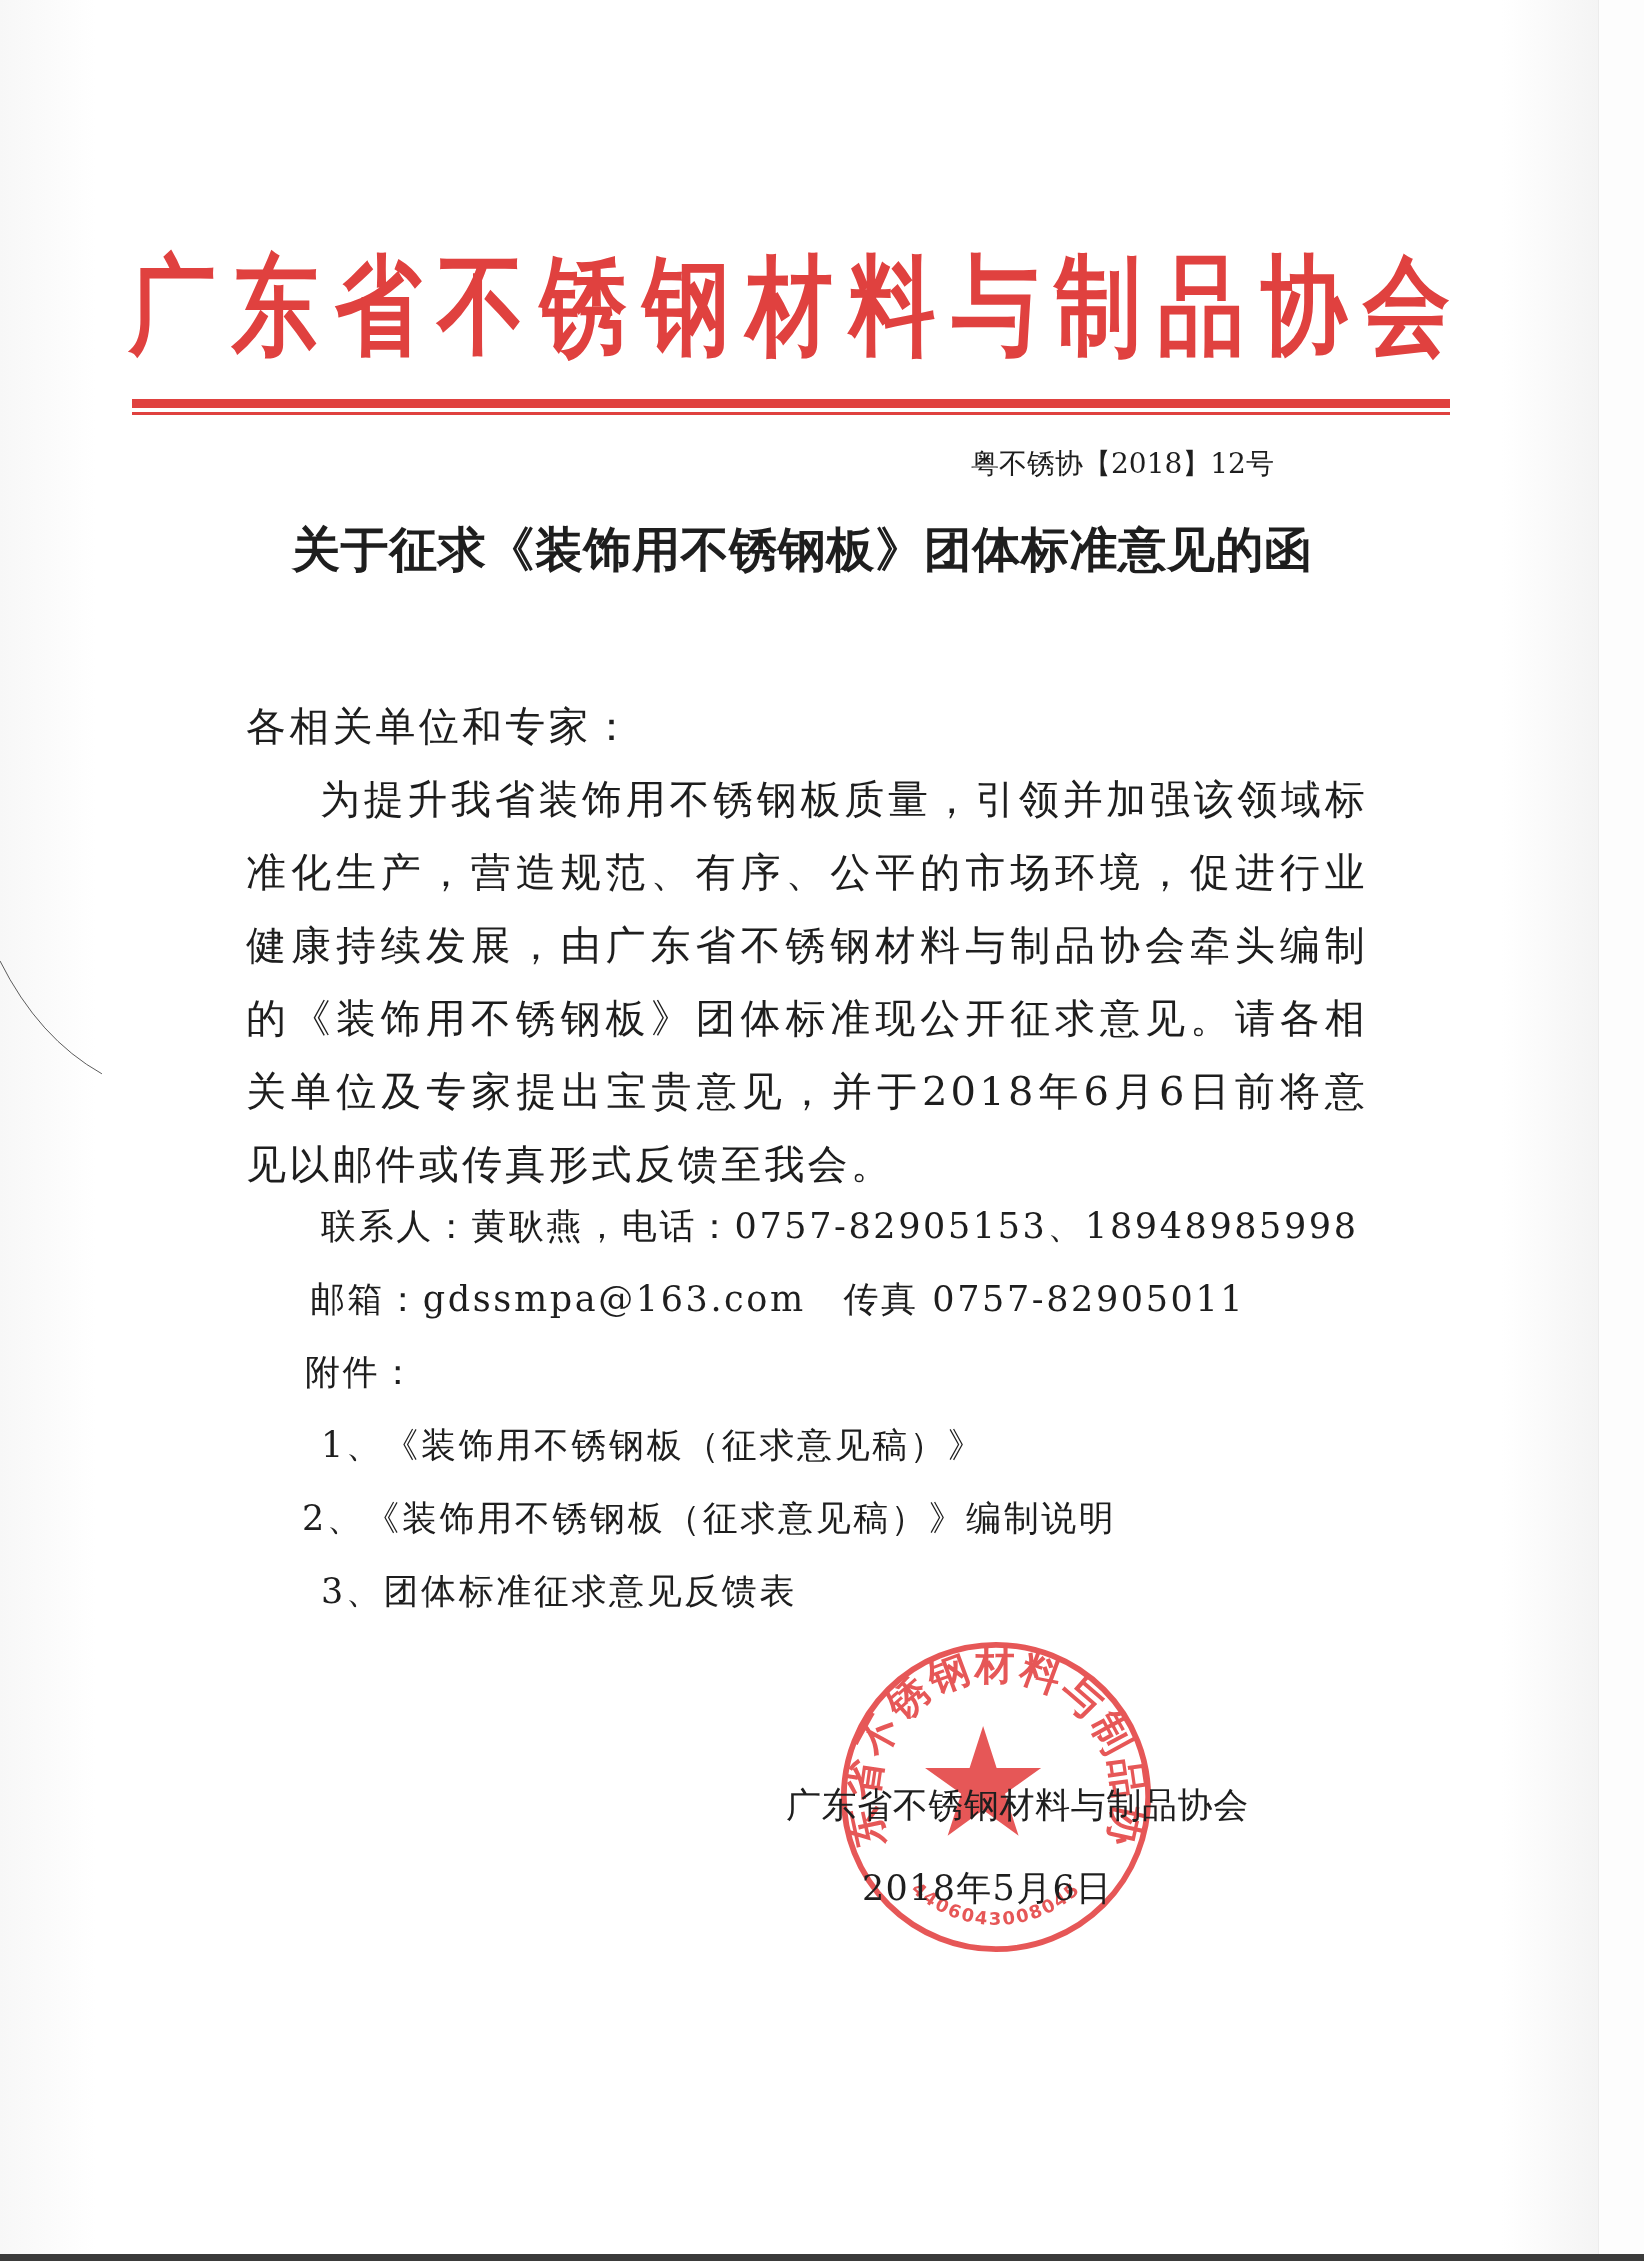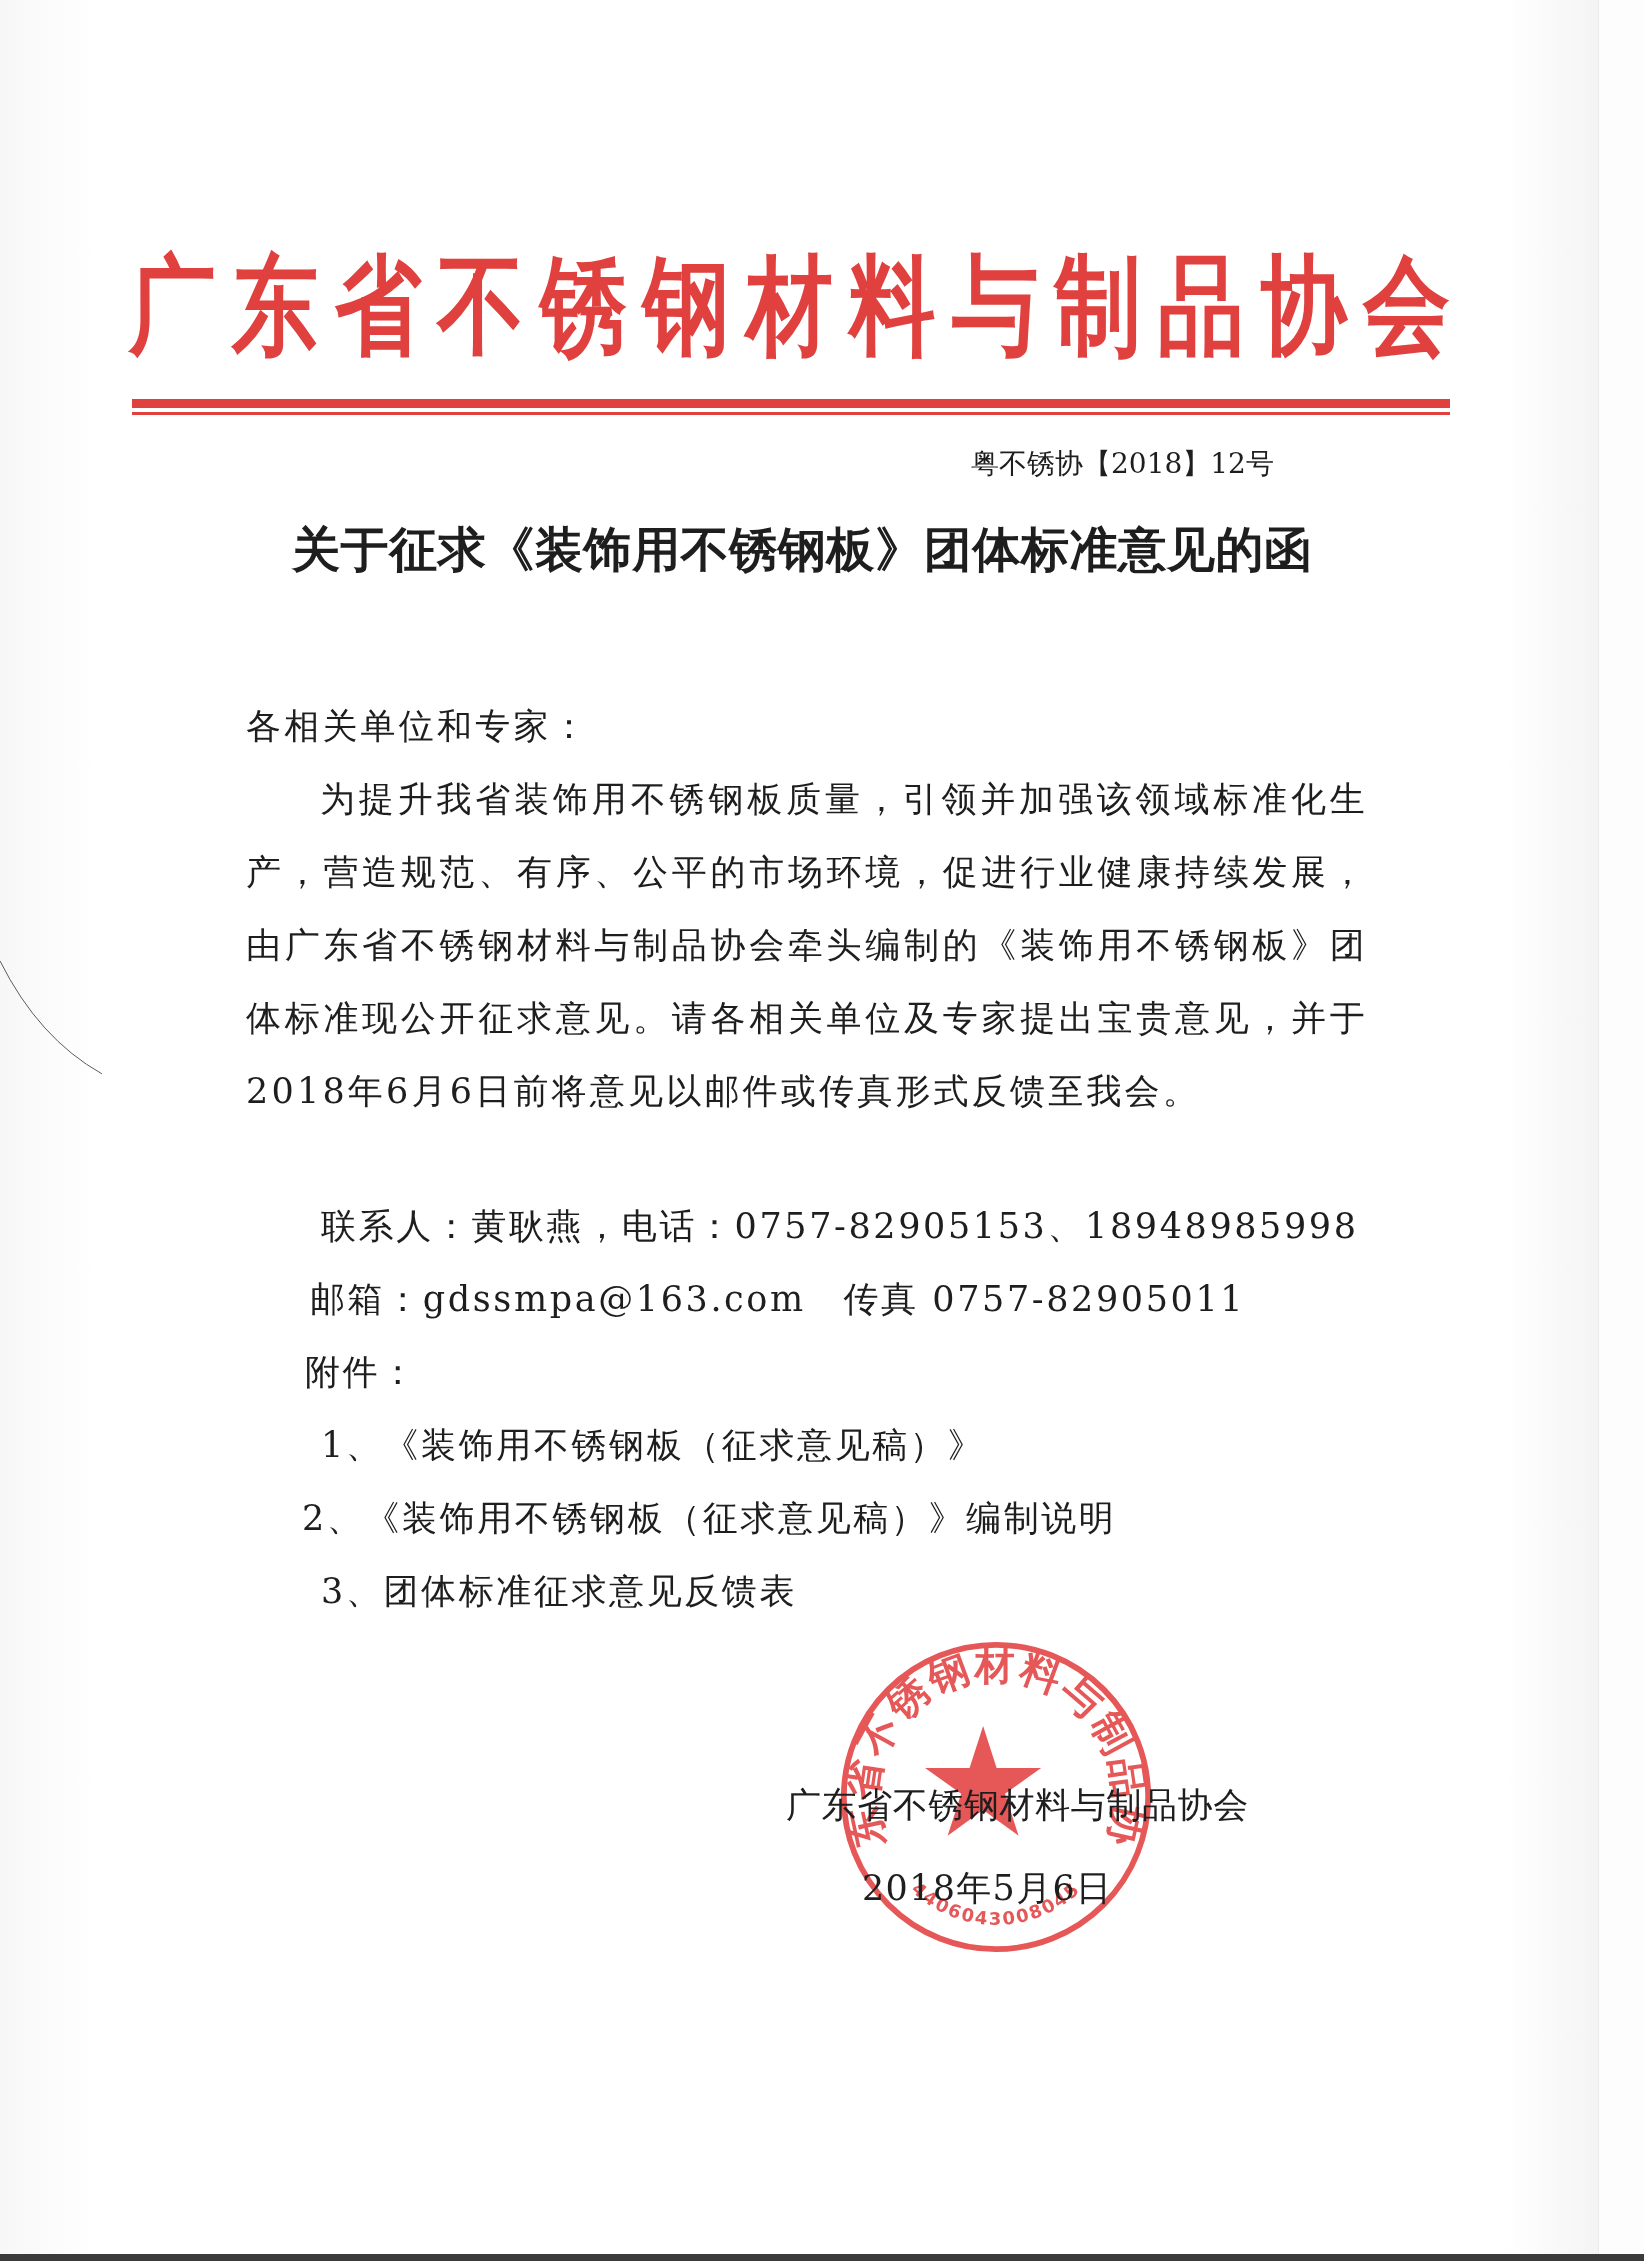--- a/index.html
+++ b/index.html
@@ -41,21 +41,21 @@
     font-size: 28px; line-height: 45px; white-space: nowrap;
   }
   .doc-title {
     position: absolute; left: 292px; top: 520px;
     font-size: 48px; line-height: 58px; white-space: nowrap; font-weight: bold;
     letter-spacing: 0.6px;
   }
 
   .body-text {
     position: absolute; left: 246px; width: 1122px;
-    font-size: 35px; line-height: 73px; letter-spacing: 3.2px;
+    font-size: 40px; line-height: 73px; letter-spacing: 3.2px;
   }
   .salutation { top: 690px; }
   .paragraph { top: 763px; text-indent: 74px; text-align: justify; }
   .line { position: absolute; font-size: 35px; line-height: 45px; white-space: nowrap; letter-spacing: 2.6px; }
   .contact { left: 321px; top: 1204px; }
   .email { left: 310px; top: 1277px; }
   .attach-label { left: 305px; top: 1350px; text-align: right; }
   .attach-1 { left: 321px; top: 1423px; text-align: center; }
   .attach-2 { left: 302px; top: 1496px; text-align: center; }
   .attach-3 { left: 321px; top: 1569px; }

